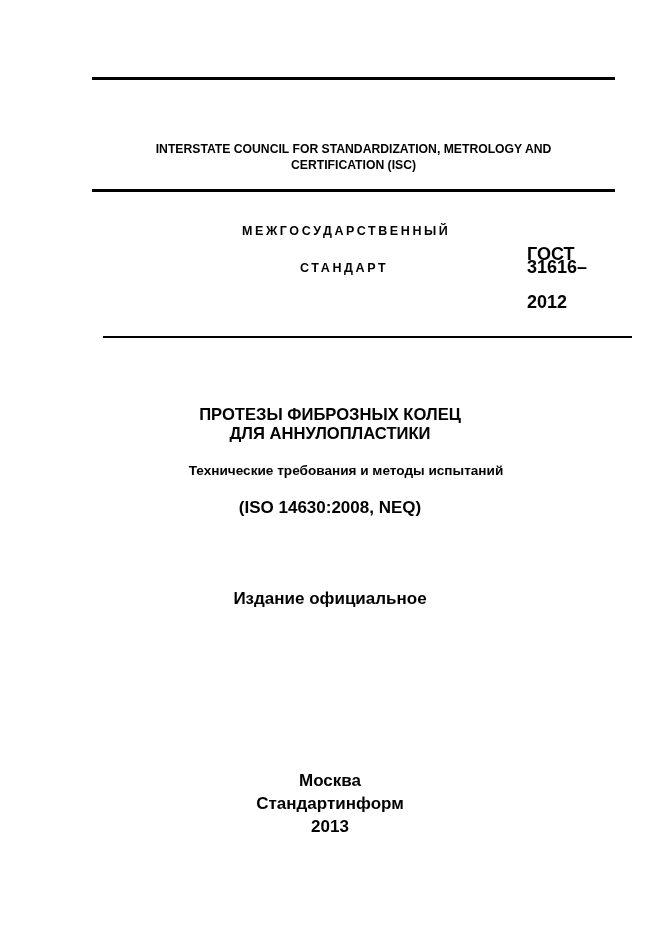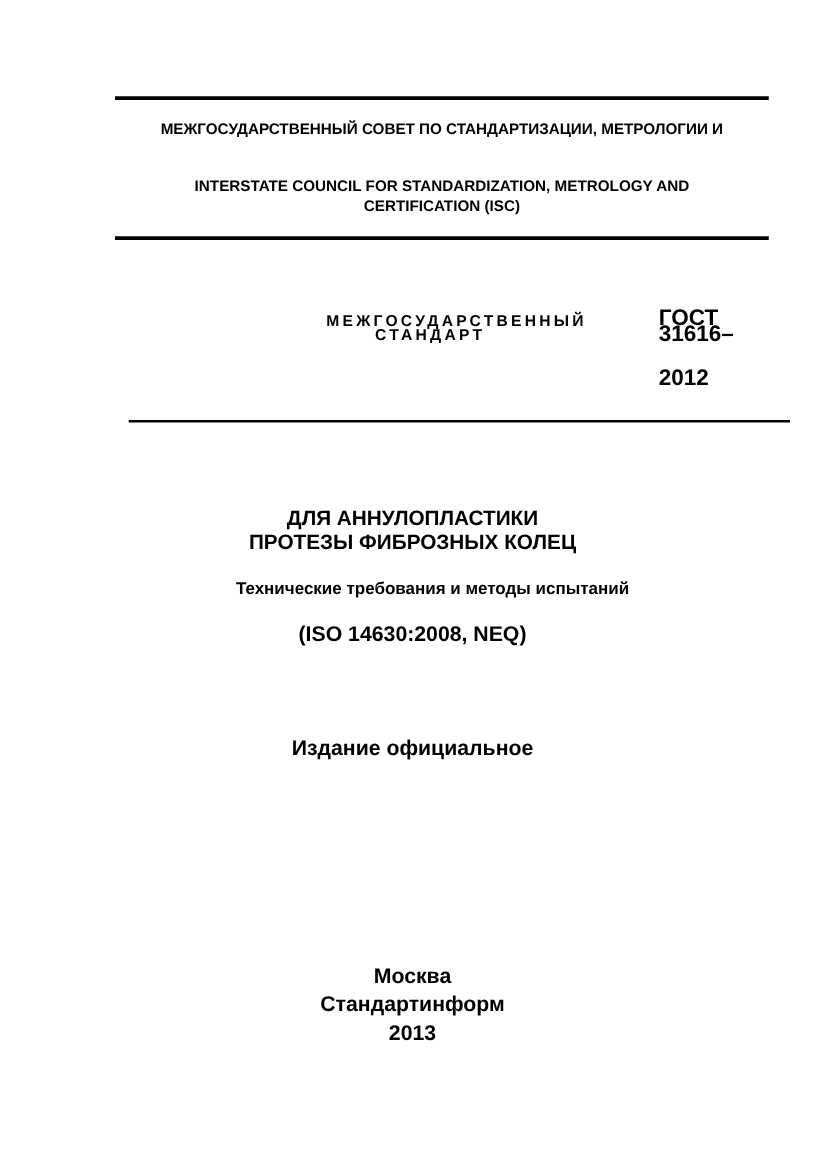--- a/index.html
+++ b/index.html
@@ -16,42 +16,41 @@
     .title { left: 100px; width: 460px; font-size: 16.6px; line-height: 19px; }
     .subtitle { left: 116px; width: 460px; font-size: 13.6px; }
     .small { font-size: 17px; }
   </style>
 </head>
 <body>
 
 <div class="rule" style="left:92px; top:77px; width:523px; height:3px;"></div>
 
 <div class="abs center council" style="top:95px;">
-  <div>МЕЖГОСУДАРСТВЕННЫЙ СОВЕТ ПО СТАНДАРТИЗАЦИИ, МЕТРОЛОГИИ И</div>
 </div>
 
 <div class="abs center council" style="top:141px;">
   <div>INTERSTATE COUNCIL FOR STANDARDIZATION, METROLOGY AND</div>
   <div>CERTIFICATION (ISC)</div>
 </div>
 
 <div class="rule" style="left:92px; top:189px; width:523px; height:3px;"></div>
 
-<div class="abs spaced" style="left:242px; top:250px;margin-left:19px;">МЕЖГОСУДАРСТВЕННЫЙ</div>
+<div class="abs spaced" style="left:242px; top:224px;">МЕЖГОСУДАРСТВЕННЫЙ</div>
 <div class="abs spaced" style="left:300px; top:261px;">СТАНДАРТ</div>
 
 <div class="abs gost" style="top:224px;margin-top:20px;">ГОСТ</div>
 <div class="abs gost" style="top:257px;">31616–</div>
 <div class="abs gost" style="top:292px;">2012</div>
 
 <div class="rule" style="left:103px; top:336px; width:529px; height:2px;"></div>
 
 <div class="abs center title" style="top:405px;">
+  <div>ПРОТЕЗЫ ФИБРОЗНЫХ КОЛЕЦ</div>
   <div>ДЛЯ АННУЛОПЛАСТИКИ</div>
-  <div>ПРОТЕЗЫ ФИБРОЗНЫХ КОЛЕЦ</div>
 </div>
 
 <div class="abs center subtitle" style="top:463px;">Технические требования и методы испытаний</div>
 
 <div class="abs center small" style="left:100px; width:460px; top:498px;">(ISO 14630:2008, NEQ)</div>
 
 <div class="abs center small" style="left:100px; width:460px; top:589px;">Издание официальное</div>
 
 <div class="abs center small" style="left:100px; width:460px; top:771px;">Москва</div>
 <div class="abs center small" style="left:100px; width:460px; top:794px;">Стандартинформ</div>

